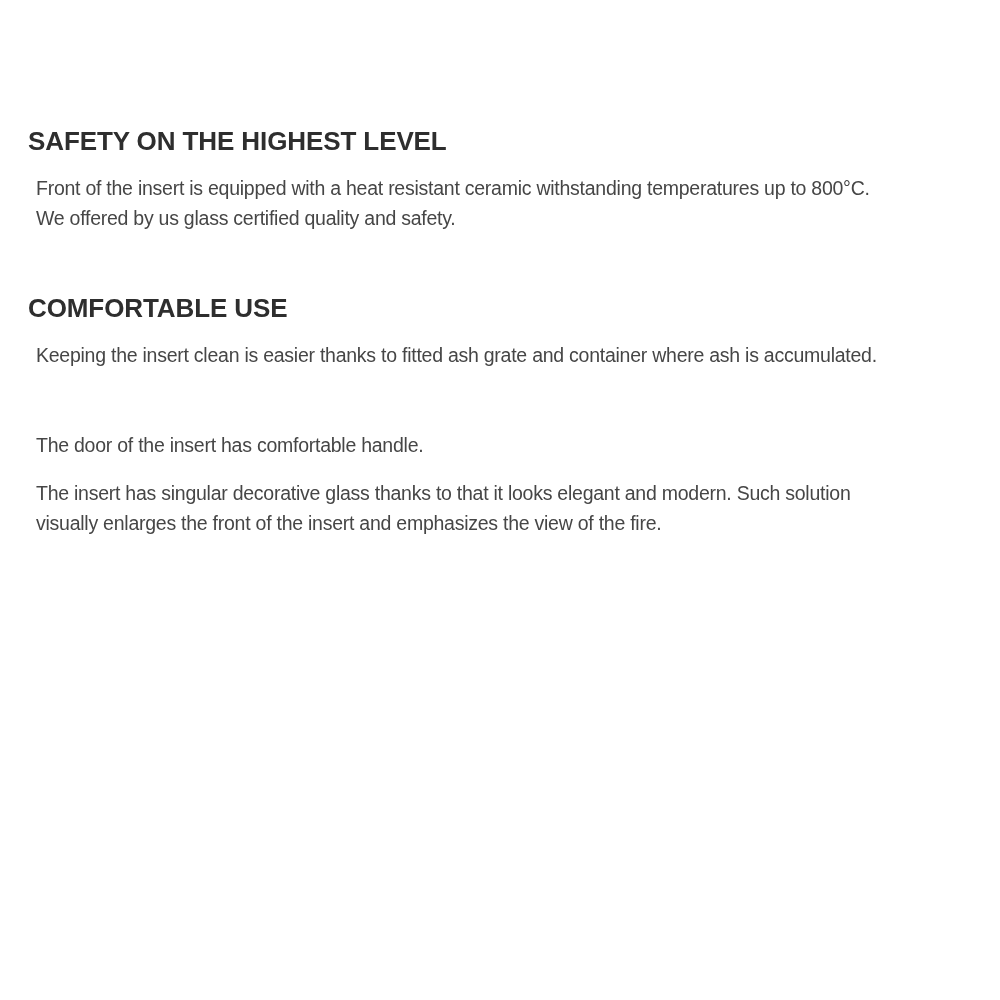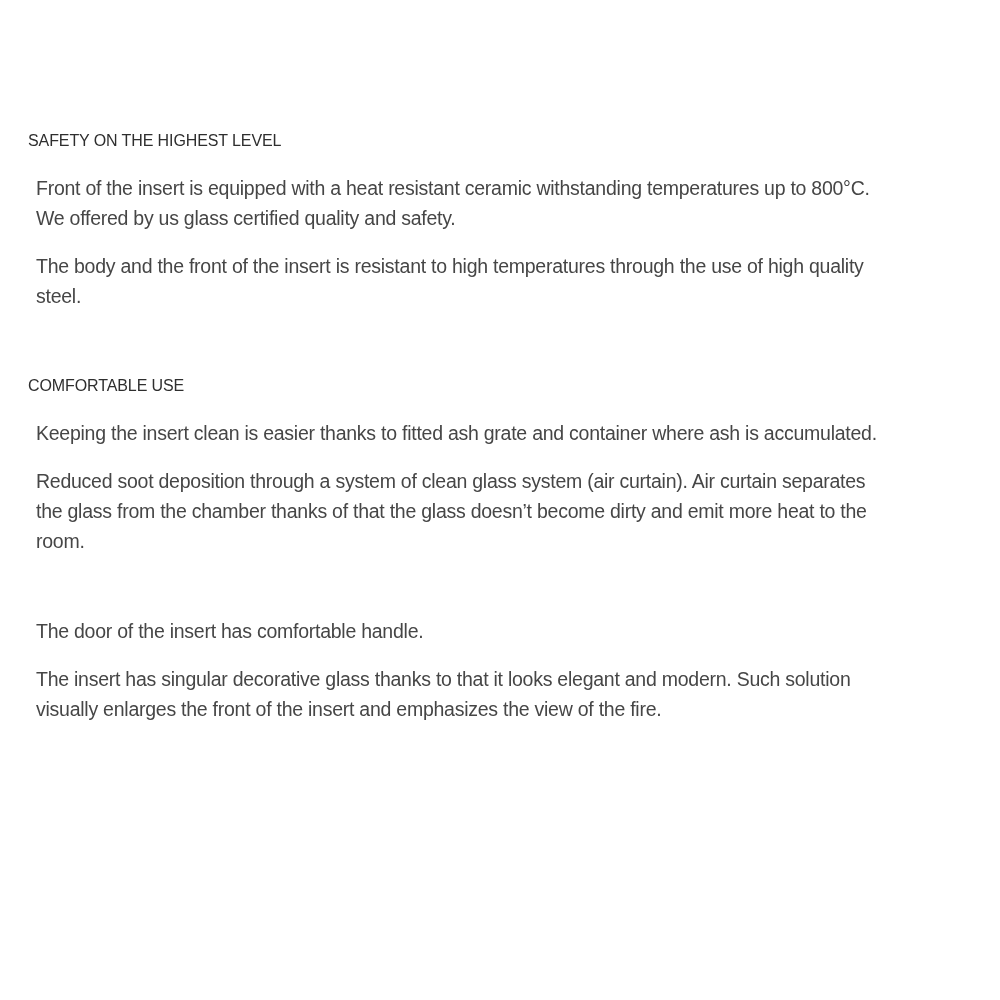--- a/index.html
+++ b/index.html
@@ -13,22 +13,22 @@
     overflow: hidden;
     font-family: "Liberation Sans", "DejaVu Sans", sans-serif;
   }
   .content {
     padding: 126px 28px 0 28px;
   }
   section + section {
     margin-top: 60px;
   }
   .section-heading {
-    font-size: 16px;
-    font-weight: 400;
+    font-size: 26px;
+    font-weight: 700;
     color: #2e2e2e;
     line-height: 30px;
     margin: 0 0 17px 0;
     letter-spacing: -0.1px;
   }
   .body-paragraph {
     font-size: 19.5px;
     font-weight: 400;
     color: #464646;
     line-height: 30px;
@@ -39,30 +39,25 @@
 </style>
 </head>
 <body>
 
 <main class="content">
 
   <section>
     <h3 class="section-heading">SAFETY ON THE HIGHEST LEVEL</h3>
     <p class="body-paragraph">Front of the insert is equipped with a heat resistant ceramic withstanding temperatures up to 800°C.
 We offered by us glass certified quality and safety.</p>
-    <p class="body-paragraph">The body and the front of the insert is resistant to high temperatures through the use of high quality
-steel.</p>
   </section>
 
   <section>
     <h3 class="section-heading">COMFORTABLE USE</h3>
     <p class="body-paragraph">Keeping the insert clean is easier thanks to fitted ash grate and container where ash is accumulated.</p>
-    <p class="body-paragraph">Reduced soot deposition through a system of clean glass system (air curtain). Air curtain separates
-the glass from the chamber thanks of that the glass doesn’t become dirty and emit more heat to the
-room.</p>
   </section>
 
   <section>
     <p class="body-paragraph">The door of the insert has comfortable handle.</p>
     <p class="body-paragraph">The insert has singular decorative glass thanks to that it looks elegant and modern. Such solution
 visually enlarges the front of the insert and emphasizes the view of the fire.</p>
   </section>
 
 </main>
 

